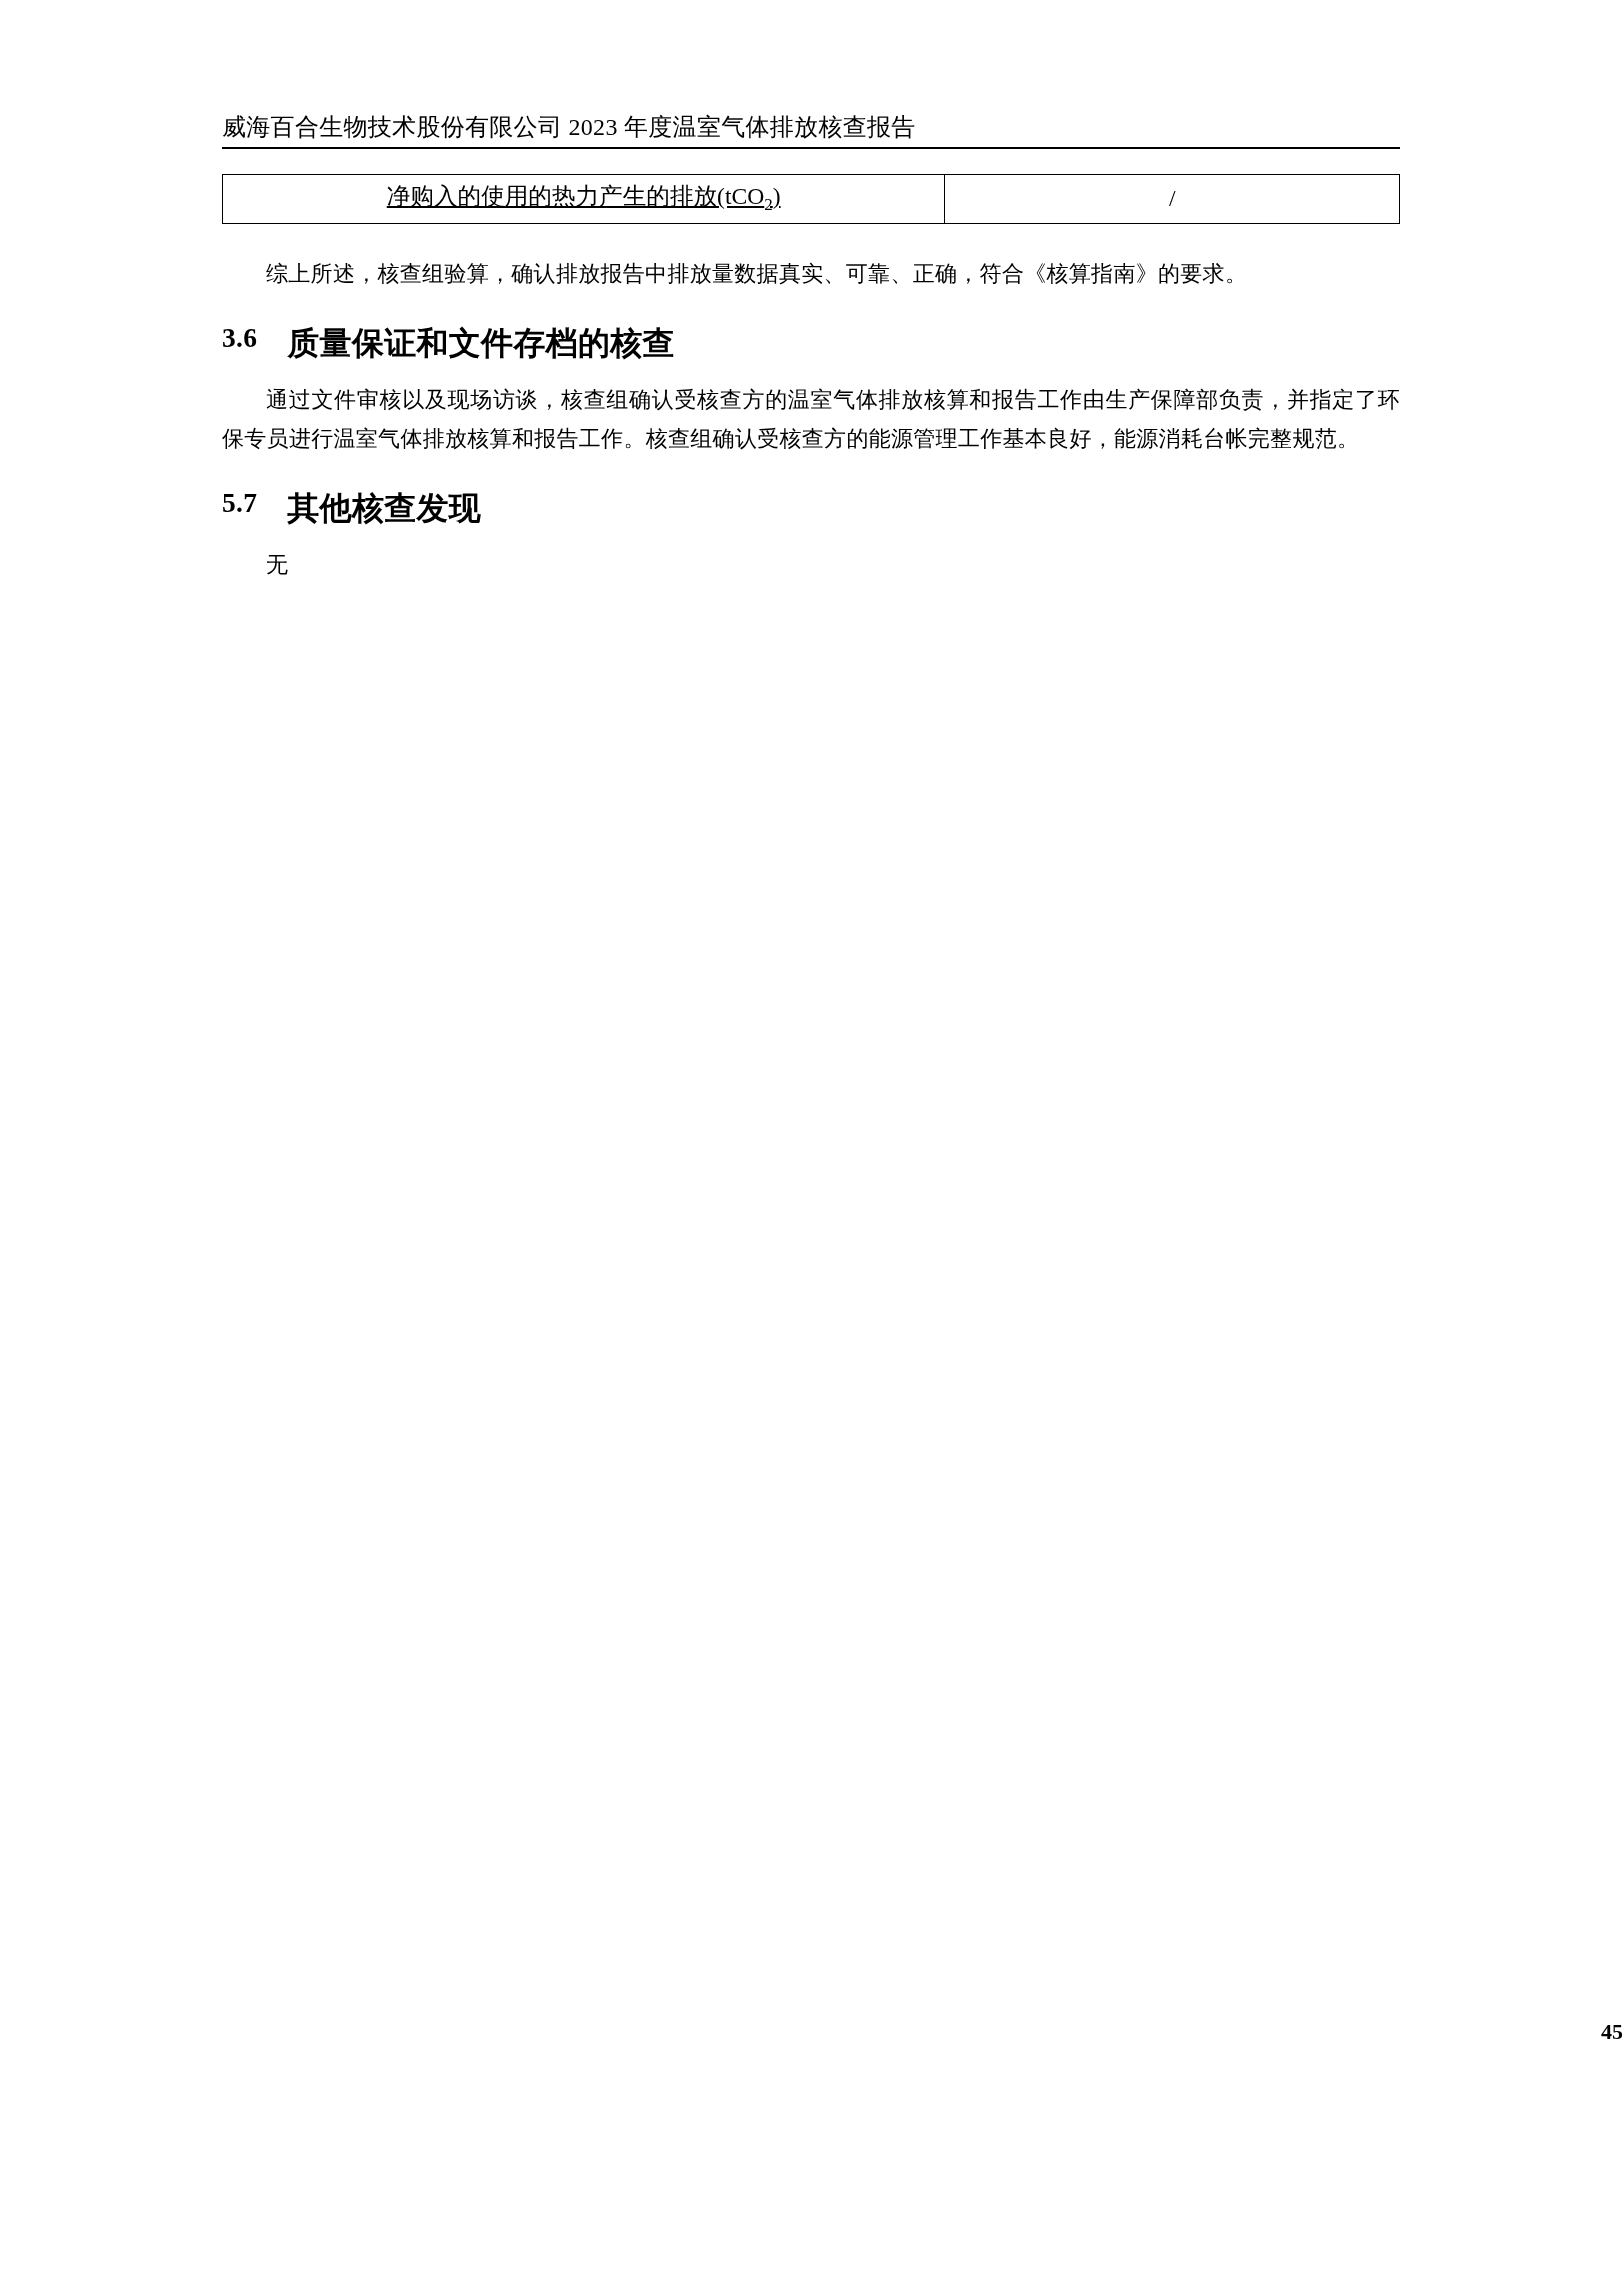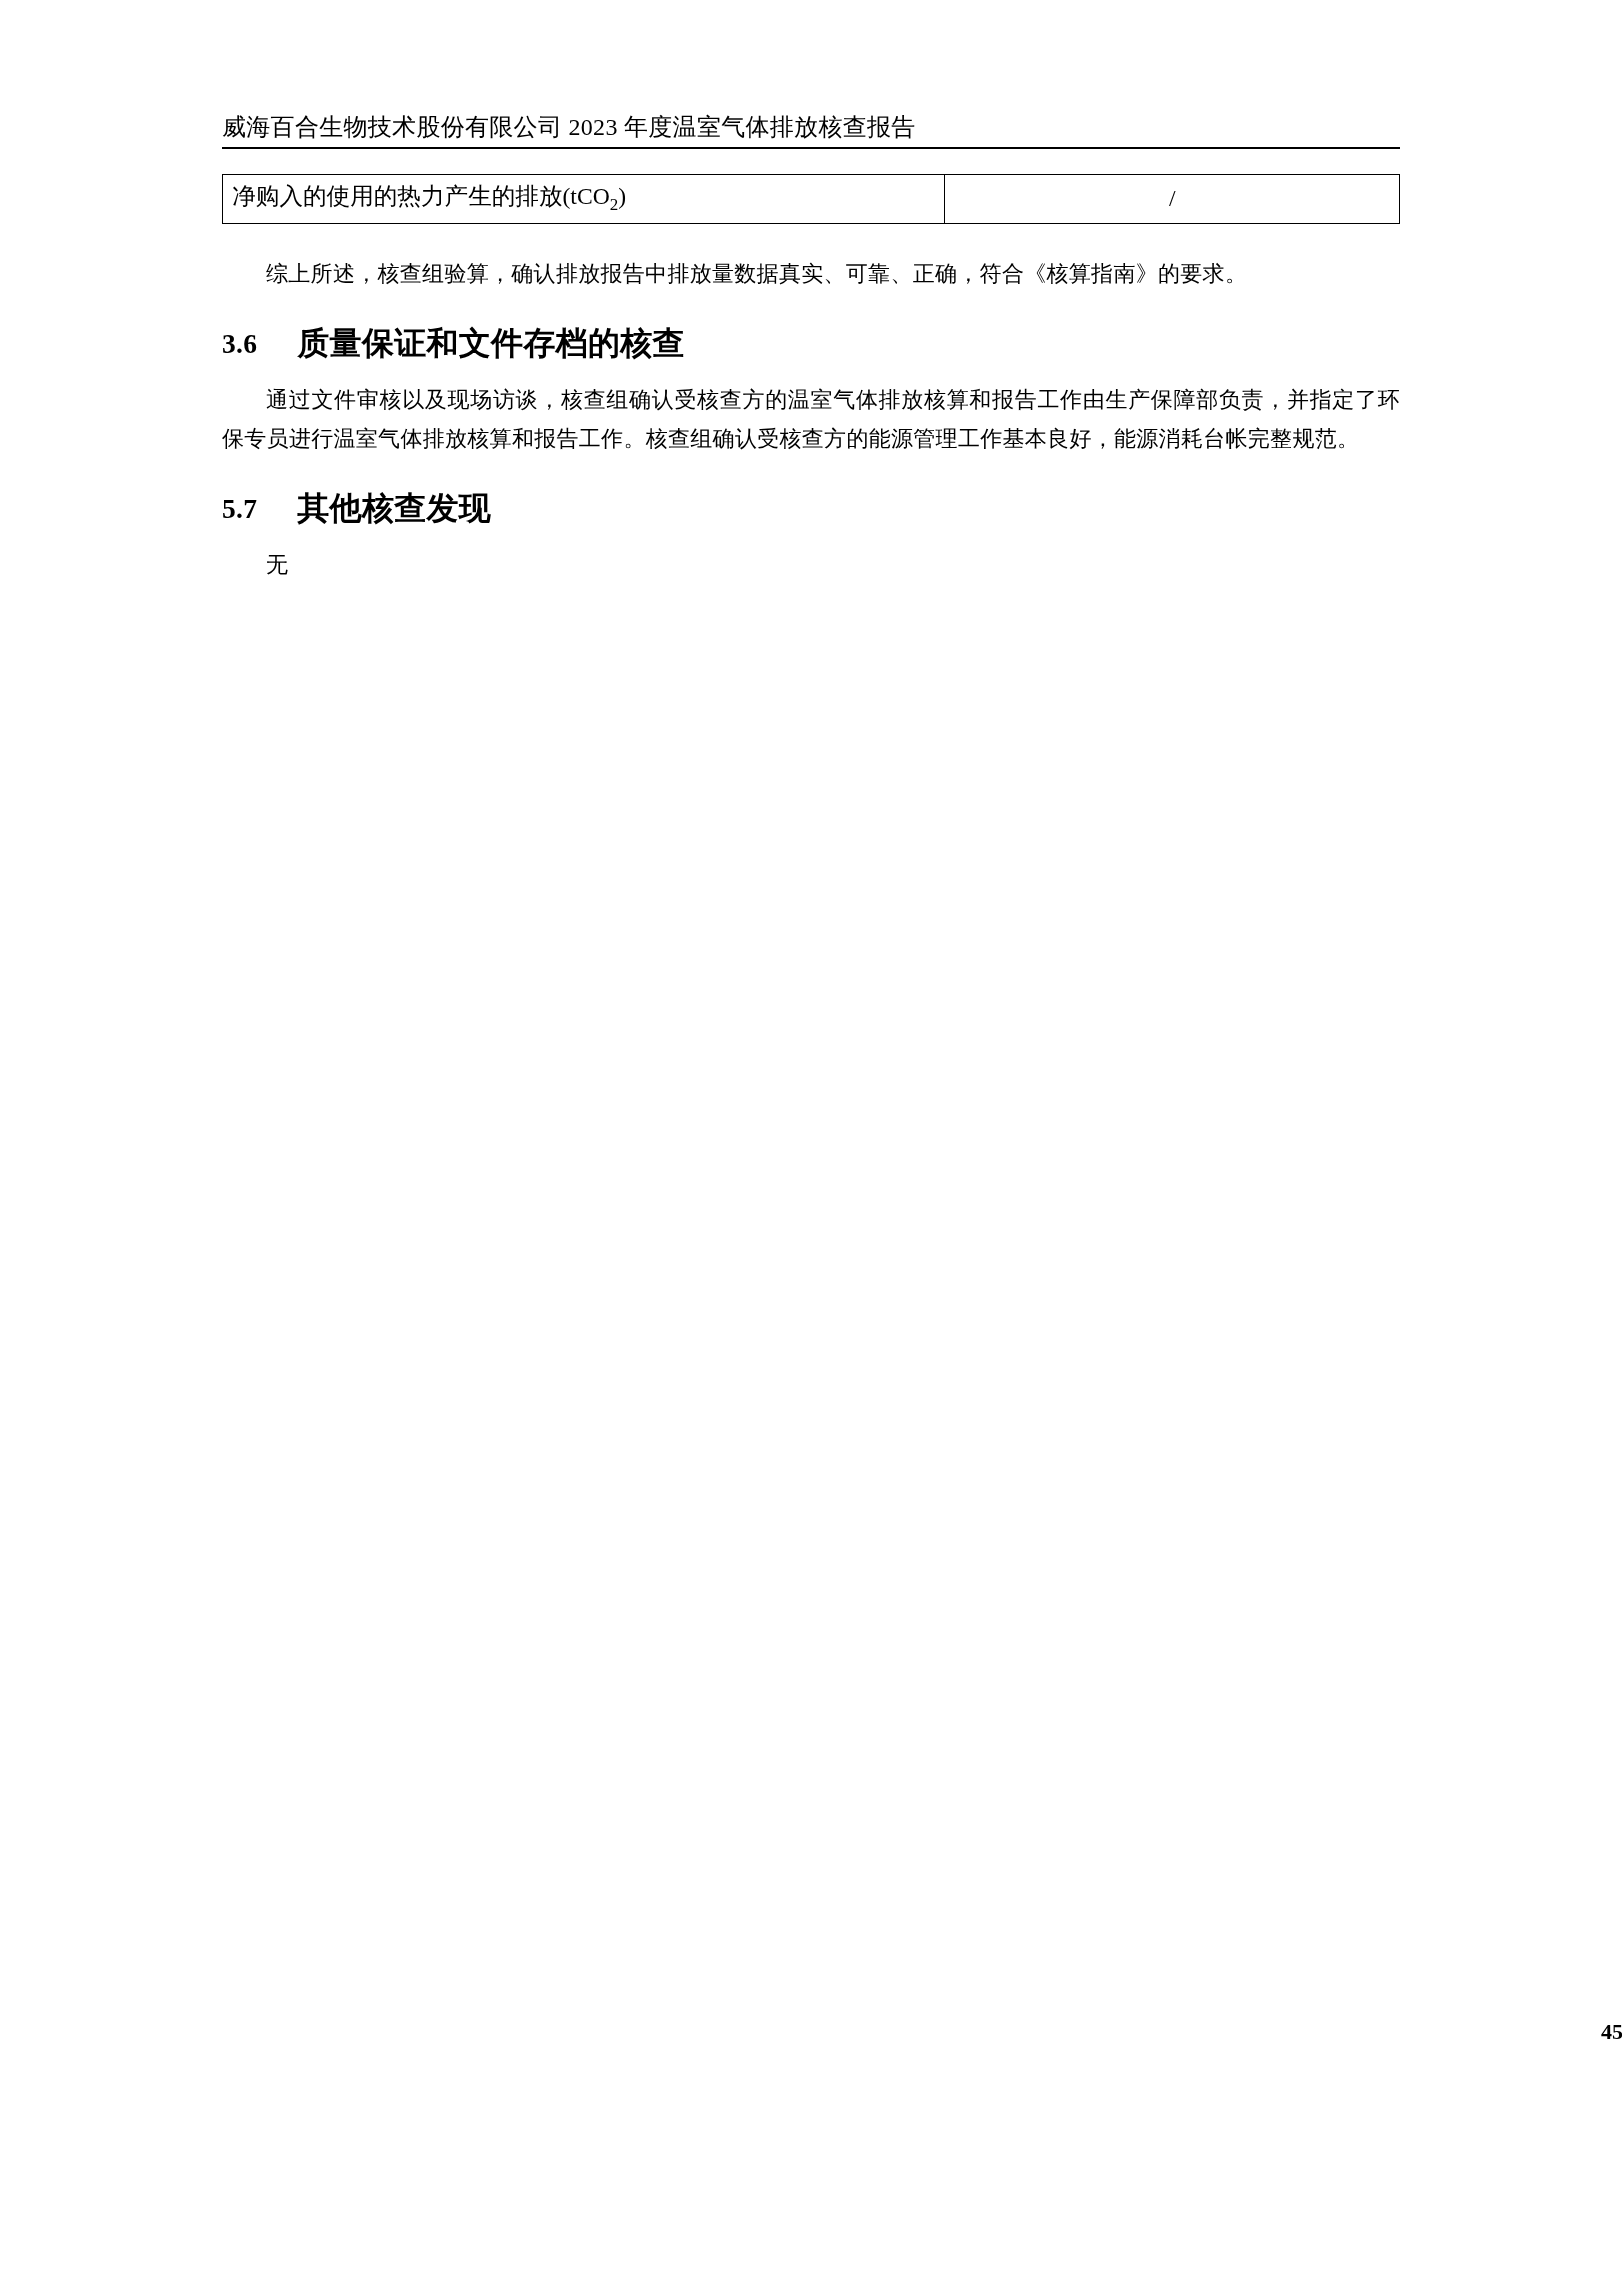--- a/index.html
+++ b/index.html
@@ -51,22 +51,23 @@
   }
   table.emission-table td {
     border: 1.3px solid #000;
     font-size: 23.6px;
     height: 43px;
     padding: 2.6px 9.2px;
     line-height: 1.25;
     vertical-align: middle;
   }
   td.label-left {
-    text-align: left;
+    text-align: center;
     width: 703px;
+    text-decoration: underline;
   }
   td.label-center {
     text-align: center;
     width: 703px;
   }
   td.value-center {
     text-align: center;
   }
   sub {
     font-size: 0.72em;
@@ -91,22 +92,21 @@
   }
 
   
   h2.sec-heading {
     font-family: "DejaVu Sans", "Liberation Sans", sans-serif;
     font-size: 27.5px;
     font-weight: bold;
     margin: 29px 0 5.2px 0;
     letter-spacing: 0.3px;
     display: flex;
-    align-items: center;
-    gap: 10px;
+    align-items: flex-start;
   }
   h2.sec-heading .num {
     font-family: "Liberation Serif", serif;
     font-weight: bold;
     margin-right: 30px;
     font-size: 27.5px;
   }
   h2.sec-heading .txt {
     font-size: 32px;
   }

